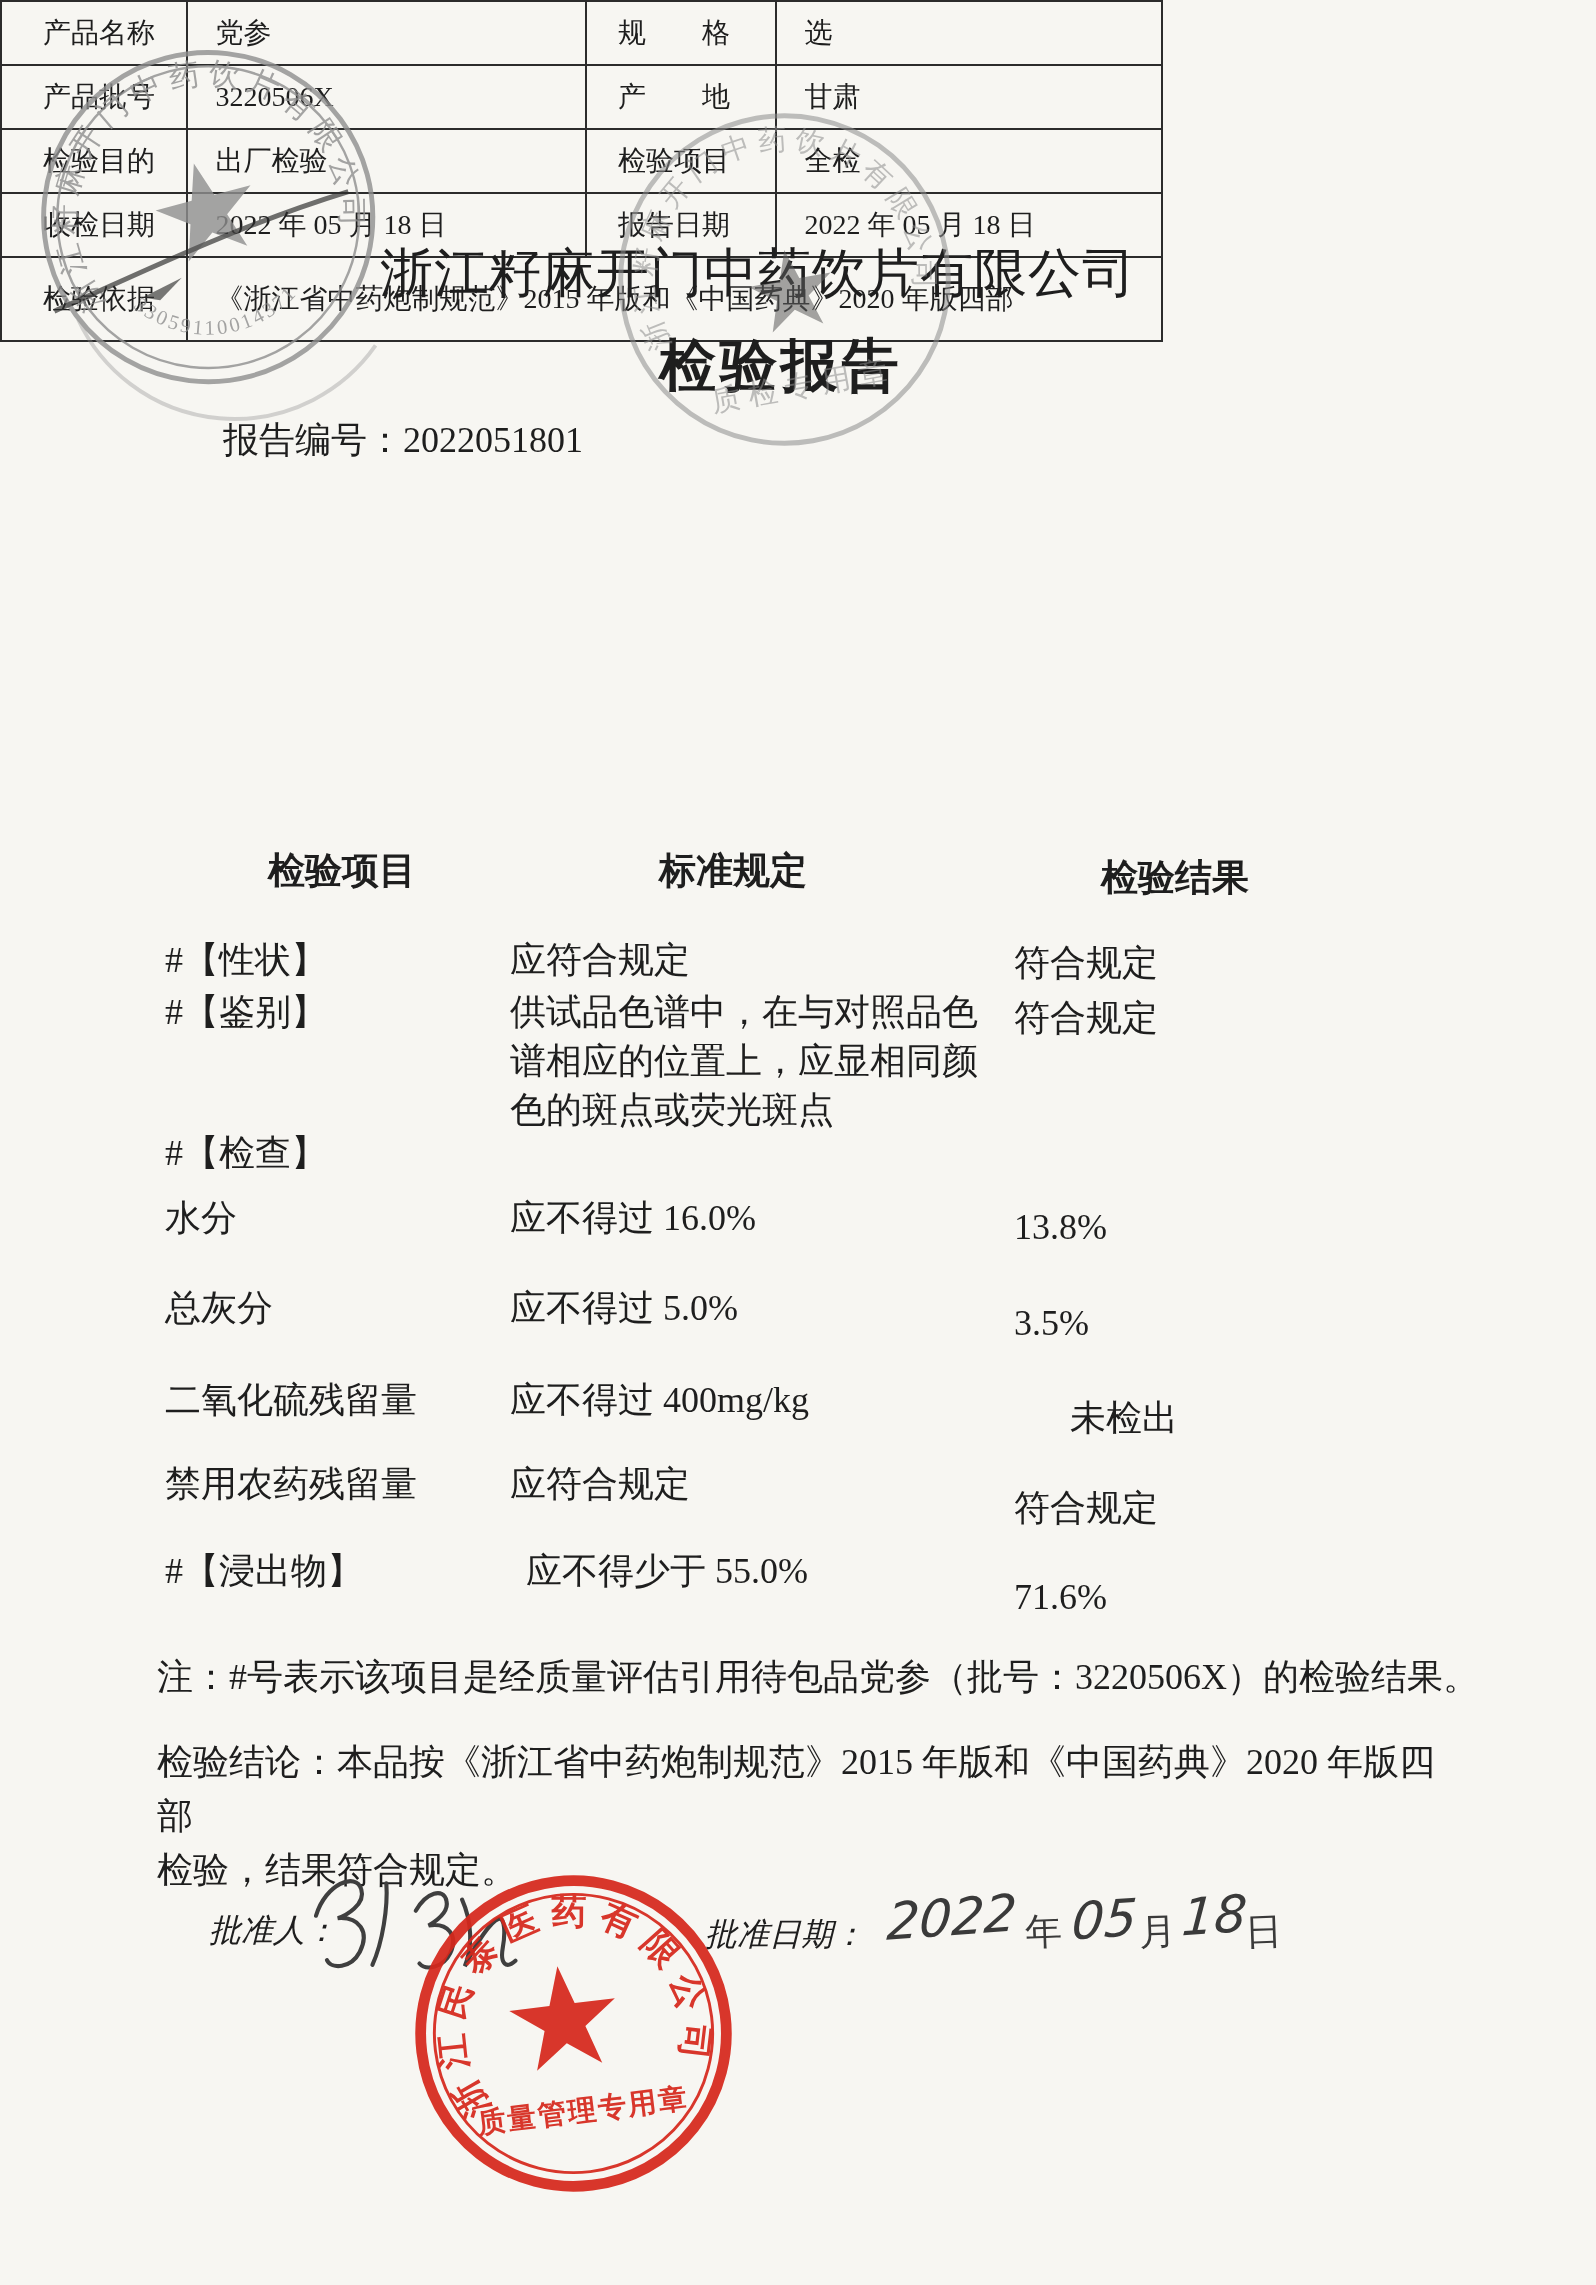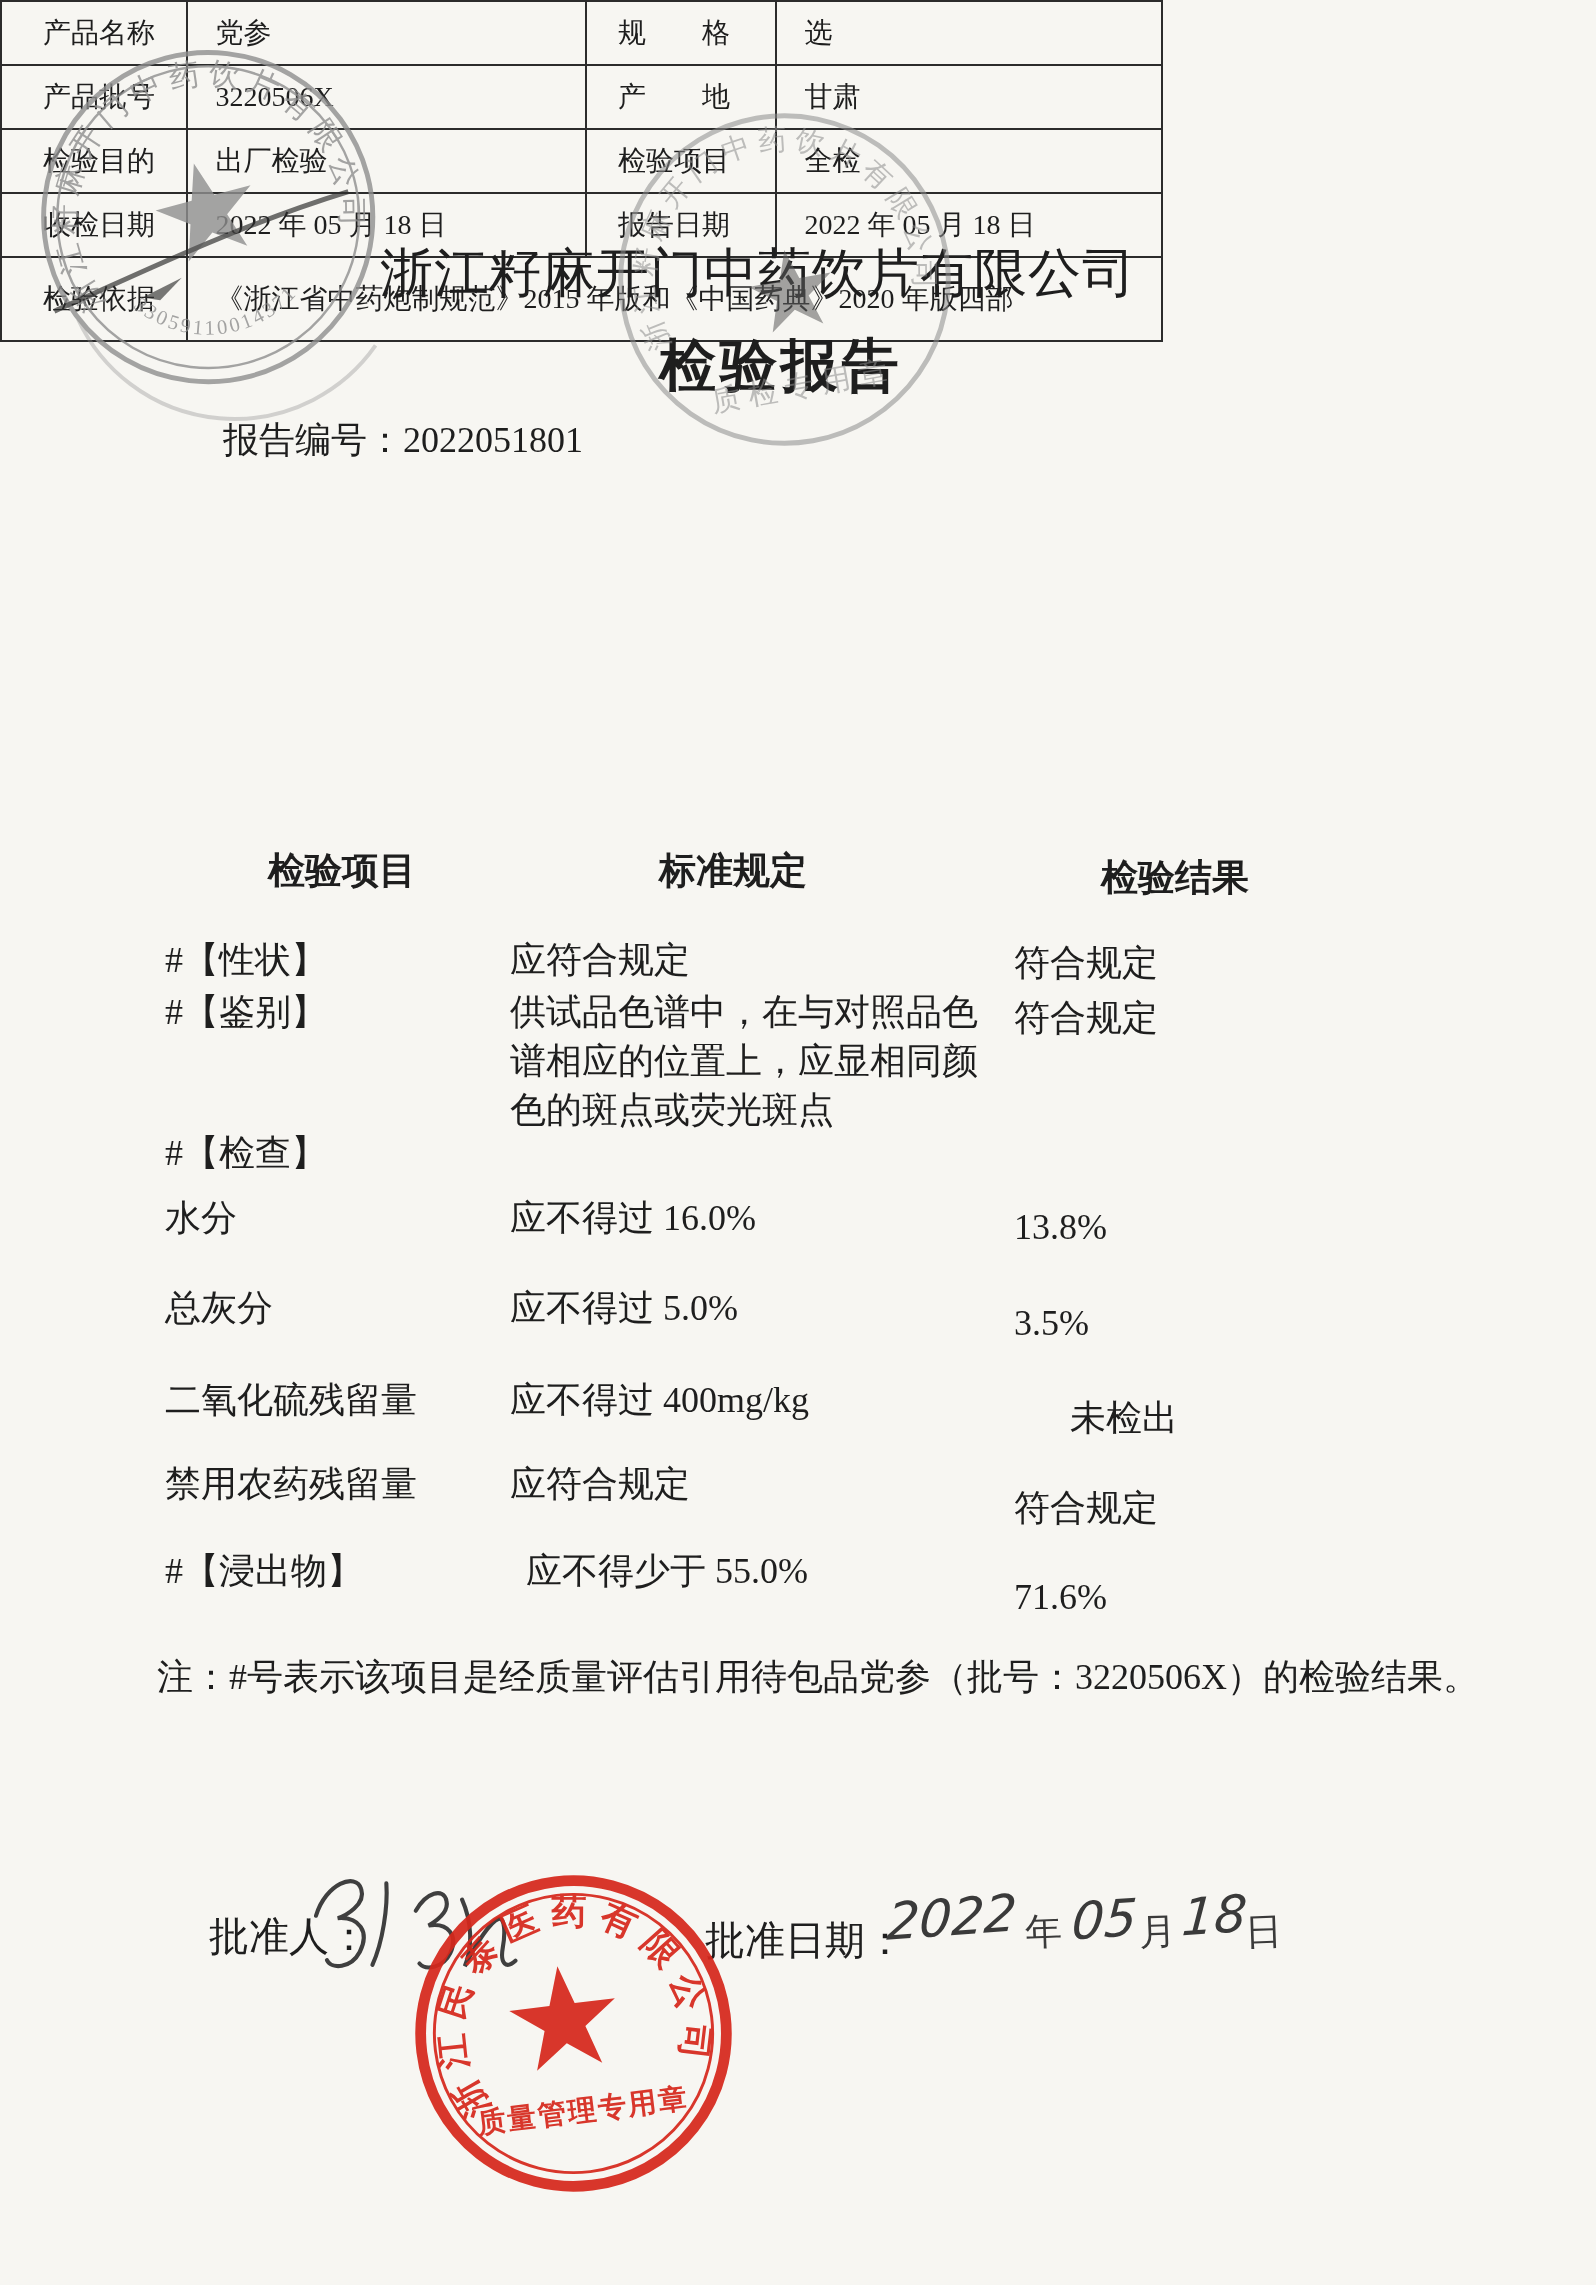--- a/index.html
+++ b/index.html
@@ -24,21 +24,21 @@
   #info-table tr.tall td{height:82px;}
   
   .rh{position:absolute; width:294px; text-align:center; font-size:37px; font-weight:600;}
   .ri{position:absolute; font-size:36px; white-space:nowrap;}
   .rs{position:absolute; font-size:36px; width:588px; white-space:pre-line; line-height:49px;}
   .rr{position:absolute; width:294px; font-size:36px; white-space:nowrap;}
   
   #note{left:157px; top:1645px; font-size:36px; white-space:nowrap;margin-top:8px;}
   #conclusion{left:157px; top:1735px; font-size:36px; width:1294px; line-height:54px; white-space:pre-line;}
   
-  .flabel{font-size:40px; white-space:nowrap;}
+  .flabel{font-size:32px; white-space:nowrap;font-style:italic;}
   .hand{font-family:"DejaVu Sans",sans-serif; color:#3a3a3a;}
   .hand-num{font-size:51px; font-style:italic; transform:rotate(-4deg) skewX(-8deg);}
   .hand-unit{font-size:37px; transform:rotate(-2deg);}
   
   .graystamp{filter:blur(0.5px); opacity:.8;}
   #center-stamp{filter:blur(0.6px); opacity:.55;}
   #red-stamp{opacity:.93; filter:blur(0.3px);}
   svg text{font-family:"Liberation Serif","DejaVu Serif",serif;}
 </style>
 </head>
@@ -156,20 +156,22 @@
     <div class="ri" style="left:165px;top:1460px">禁用农药残留量</div>
     <div class="rs" style="left:510px;top:1460px">应符合规定</div>
     <div class="rr" style="left:1014px;top:1484px">符合规定</div>
 
     <div class="ri" style="left:165px;top:1547px">#【浸出物】</div>
     <div class="rs" style="left:526px;top:1547px">应不得少于 55.0%</div>
     <div class="rr" style="left:1014px;top:1576px">71.6%</div>
   </div>
 
   <div id="note" class="abs">注：#号表示该项目是经质量评估引用待包品党参（批号：3220506X）的检验结果。</div>
+  <div id="conclusion" class="abs">检验结论：本品按《浙江省中药炮制规范》2015 年版和《中国药典》2020 年版四部
+检验，结果符合规定。</div>
 
   <div class="abs flabel" style="left:209px;top:1909px">批准人：</div>
   <div class="abs flabel" style="left:705px;top:1913px">批准日期：</div>
 
   <div class="abs hand hand-num" style="left:887px;top:1888px">2022</div>
   <div class="abs hand hand-unit" style="left:1025px;top:1907px">年</div>
   <div class="abs hand hand-num" style="left:1072px;top:1890px">05</div>
   <div class="abs hand hand-unit" style="left:1139px;top:1907px">月</div>
   <div class="abs hand hand-num" style="left:1182px;top:1886px">18</div>
   <div class="abs hand hand-unit" style="left:1245px;top:1907px">日</div>

